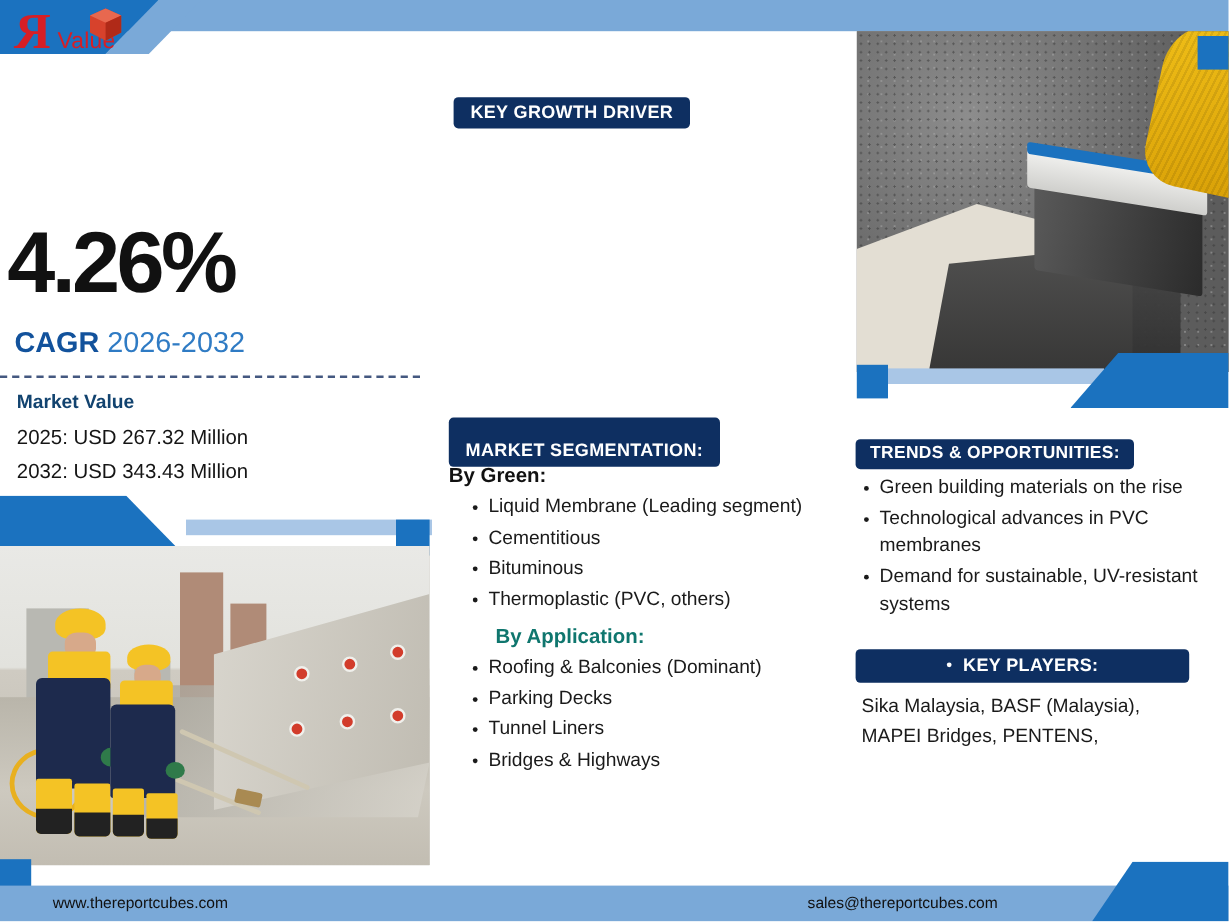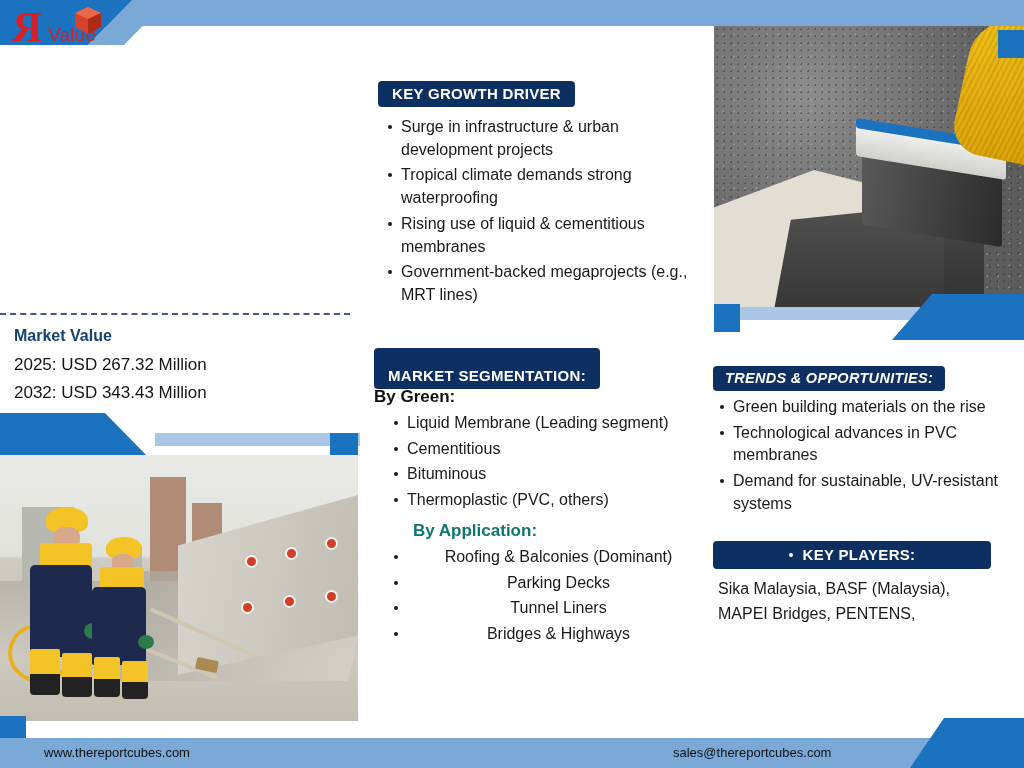--- a/index.html
+++ b/index.html
@@ -138,24 +138,24 @@
     font-size:16px;line-height:1.42;color:#1a1a1a;
   }
   ul.b li:before{
     content:"";position:absolute;left:4px;top:9px;width:4px;height:4px;border-radius:50%;background:#1a1a1a;
   }
   .list-kgd{position:absolute;left:384px;top:116px;width:328px;}
   .badge-seg{position:absolute;left:374px;top:348px;font-size:15px;padding:19px 14px 5px;}
   .seg-type-h{position:absolute;left:374px;top:387px;font-size:17px;font-weight:700;color:#111;}
   .list-type{position:absolute;left:390px;top:412px;width:320px;}
   .seg-app-h{position:absolute;left:374px;top:521px;font-size:17px;font-weight:700;color:#0f766e;margin-left:39px;}
-  .list-app{position:absolute;left:390px;top:546px;width:320px;text-align:center;}
-
-  
-  .badge-trends{position:absolute;left:713px;top:366px;font-size:14.5px;padding:4px 12px 5px;font-style:italic;}
+  .list-app{position:absolute;left:390px;top:546px;width:320px;}
+
+  
+  .badge-trends{position:absolute;left:713px;top:366px;font-size:14.5px;padding:4px 12px 5px;}
   .list-trends{position:absolute;left:716px;top:396px;width:300px;}
   .list-trends li{font-size:15.5px;line-height:1.5;}
   .badge-players{position:absolute;left:713px;top:541px;width:278px;box-sizing:border-box;
     font-size:15px;padding:5px 14px 6px;text-align:center;}
   .badge-players .dot{display:inline-block;width:4px;height:4px;border-radius:50%;
     background:#fff;vertical-align:middle;margin-right:10px;margin-bottom:3px;}
   .players{position:absolute;left:718px;top:577px;width:300px;font-size:16px;line-height:1.55;color:#1a1a1a;}
 
   
   .footer{position:absolute;left:0;top:738px;width:1024px;height:30px;background:#7aa9d8;}
@@ -179,32 +179,31 @@
     <span class="cube">
       <svg width="28" height="30" viewBox="0 0 28 30">
         <polygon points="14,1 27,7 27,21 14,28 1,21 1,7" fill="#d7422c"></polygon>
         <polygon points="14,1 27,7 14,13 1,7" fill="#e8684f"></polygon>
         <polygon points="14,13 27,7 27,21 14,28" fill="#b02a18"></polygon>
       </svg>
     </span>
   </div>
 
 
+  <div class="cagr-num">4.26%</div>
+  <div class="cagr-line">
+    <span class="k">CAGR</span>
+    <span class="v">2026-2032</span>
+  </div>
   <div class="divider"></div>
   <div class="mv-head">Market Value</div>
   <div class="mv-1">2025: USD 267.32 Million</div>
   <div class="mv-2">2032: USD 343.43 Million</div>
 
   <div class="badge badge-kgd">KEY GROWTH DRIVER</div>
-  <ul class="b list-kgd">
-    <li>Surge in infrastructure &amp; urban development projects</li>
-    <li>Tropical climate demands strong waterproofing</li>
-    <li>Rising use of liquid &amp; cementitious membranes</li>
-    <li>Government-backed megaprojects (e.g., MRT lines)</li>
-  </ul>
 
   <div class="badge badge-seg">MARKET SEGMENTATION:</div>
   <div class="seg-type-h">By Green:</div>
   <ul class="b list-type">
     <li>Liquid Membrane (Leading segment)</li>
     <li>Cementitious</li>
     <li>Bituminous</li>
     <li>Thermoplastic (PVC, others)</li>
   </ul>
   <div class="seg-app-h">By Application:</div>

